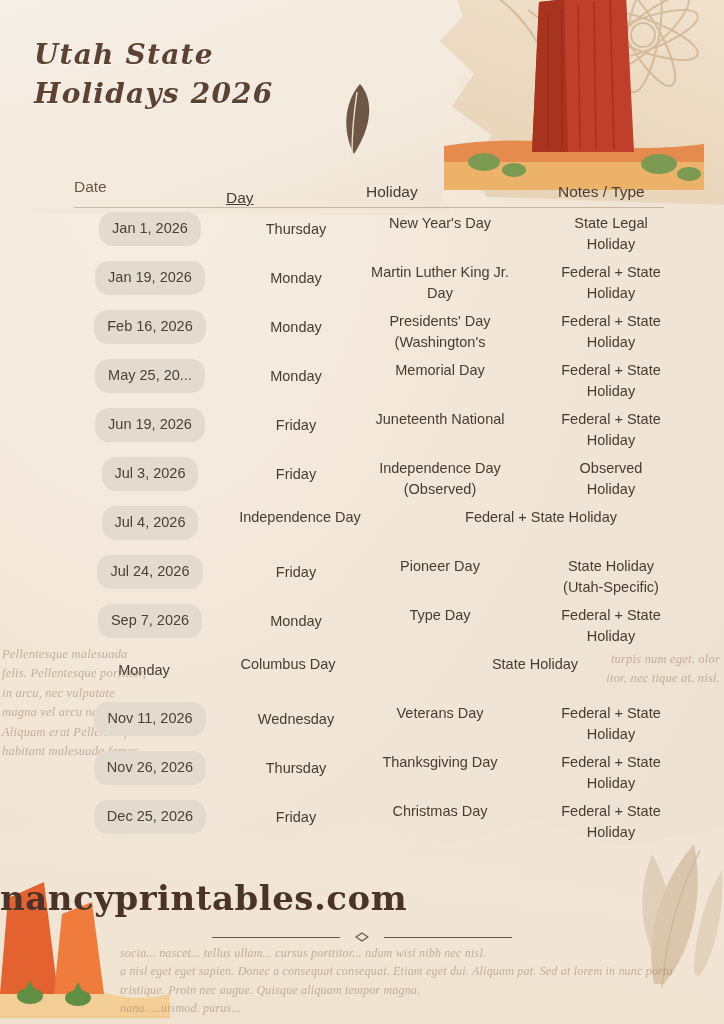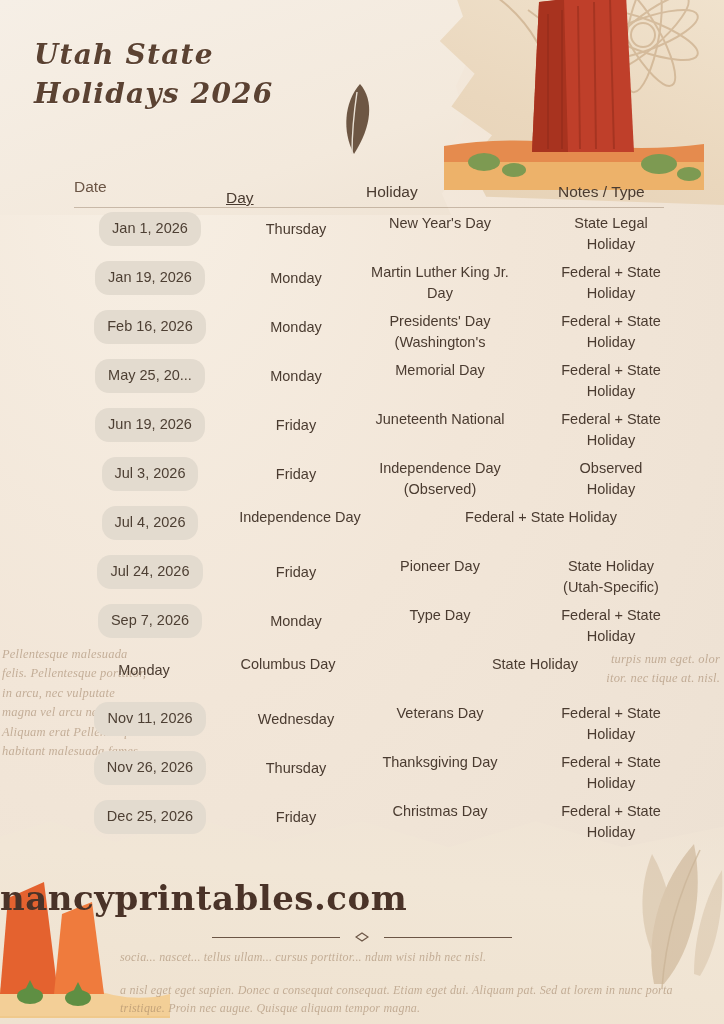--- a/index.html
+++ b/index.html
@@ -65,21 +65,21 @@
     font-style: italic;
     color: #9d7f62;
     opacity: .55;
     line-height: 1.55;
     font-size: 12.5px;
     letter-spacing: .2px;
   }
   .latin-left { left: 2px; top: 645px; width: 150px; }
   .latin-right { right: 4px; top: 650px; width: 120px; text-align: right; }
   .latin-bottom { left: 120px; bottom: 6px; width: 600px; font-size: 12px; }
-  .latin-bottom span { display: block; margin-top: 14px; }
+  .latin-bottom span { display: block; }
 
   
   .title-wrap {
     position: absolute;
     left: 34px; top: 36px;
     width: 330px;
   }
   .title-line {
     font-family: "DejaVu Serif", serif;
     font-weight: bold;
@@ -240,20 +240,21 @@
     <g stroke="#a98a63" stroke-width="1.6" fill="none" opacity=".7">
       <path d="M118 204 C122 150 136 106 156 66"></path>
     </g>
   </svg>
 
   <div class="latin-left">Pellentesque malesuada felis. Pellentesque porttitor, in arcu, nec vulputate magna vel arcu neque. Aliquam erat Pellentesque habitant malesuada fames.</div>
   <div class="latin-right">turpis num eget. olor itor. nec tique at. nisl.</div>
   <div class="latin-bottom">
     <span>socia... nascet... tellus ullam... cursus porttitor... ndum wisi nibh nec nisl.</span>
     <span>a nisl eget eget sapien. Donec a consequat consequat. Etiam eget dui. Aliquam pat. Sed at lorem in nunc porta tristique. Proin nec augue. Quisque aliquam tempor magna.</span>
+    <span>nana. ...uismod. purus...</span>
   </div>
 
   <div class="title-wrap">
     <div class="title-line">Utah State</div>
     <div class="title-line">Holidays 2026</div>
   </div>
 
   <div class="table">
     <div class="thead">
       <div class="c-date">Date</div>

